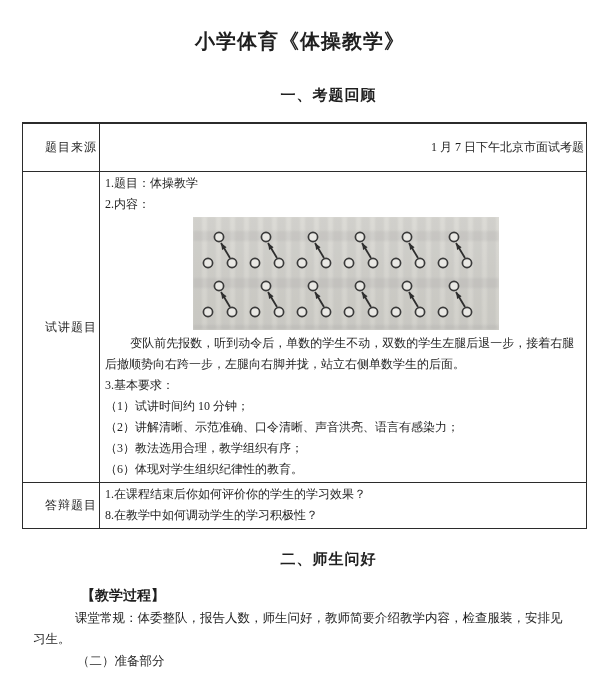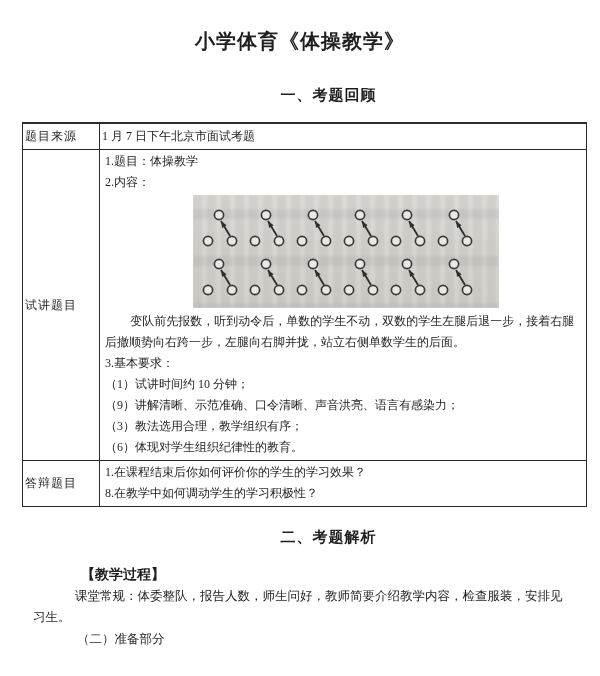--- a/index.html
+++ b/index.html
@@ -34,33 +34,33 @@
     width:565px;
     table-layout:fixed;
   }
   table.review-table,
   table.review-table td{
     border:1px solid var(--border);
   }
   table.review-table{border-width:2px 1px 1px 1px;}
   td.label-cell{
     width:72px;
-    text-align:left;
+    text-align:right;
     vertical-align:middle;
     font-size:12px;
     padding:2px 2px;
     letter-spacing:1px;
   }
   td.value-cell{
     font-size:12px;
     line-height:21px;
     padding:1px 8px 2px 5px;
     vertical-align:top;
   }
-  td.value-cell.centered{text-align:left;height:17px;line-height:17px;padding:4px 2px;}
+  td.value-cell.centered{text-align:right;height:17px;line-height:17px;padding:15px 2px;}
   .para-indent{margin:0;text-indent:2.1em;}
   .scan-img{
     position:relative;
     width:306px;height:113px;
     margin:2px 0 3px 88px;
     background:linear-gradient(180deg,#dcdbd6 0%,#d6d5d0 45%,#d2d1cb 100%);
     overflow:hidden;
   }
   .scan-img .bleed{
     position:absolute;inset:0;
@@ -70,21 +70,21 @@
     filter:blur(1.2px);
     opacity:.55;
   }
   .scan-img svg{position:absolute;inset:0;}
   .analysis{
     margin:0 30px 0 33px;
     font-size:12.5px;
     line-height:21px;
   }
   .proc-heading{
-    font-family:Liberation Sans, sans-serif;
+    font-family:Liberation Mono, monospace;
     font-weight:bold;font-size:14px;
     margin:17px 0 0 48px;
   }
   .a-item{margin:1px 0 0 44px;}
   .a-para{margin:1px 0 0 0;text-indent:42px;}
   .a-indent{margin:1px 0 0 42px;}
 </style>
 </head>
 <body>
 
@@ -166,36 +166,36 @@
                 <circle cx="261" cy="69" r="4.6" fill="#e9e8e4" stroke="#3a3a3a" stroke-width="1.7"></circle>
                 <circle cx="250" cy="95" r="4.6" fill="#e9e8e4" stroke="#3a3a3a" stroke-width="1.7"></circle>
                 <circle cx="274" cy="95" r="4.6" fill="#e9e8e4" stroke="#3a3a3a" stroke-width="1.7"></circle>
                 <line x1="272" y1="90" x2="263" y2="75" stroke="#2e2e2e" stroke-width="1.8"></line>
                 <polygon points="263,75 268.57370401713155,79.23601505301997 264.1147408034263,81.9113929812431" fill="#2e2e2e"></polygon>
               </svg>
         </div>
         <p class="para-indent">变队前先报数，听到动令后，单数的学生不动，双数的学生左腿后退一步，接着右腿后撤顺势向右跨一步，左腿向右脚并拢，站立右侧单数学生的后面。</p>
         <div>3.基本要求：</div>
         <div>（1）试讲时间约 10 分钟；</div>
-        <div>（9）讲解清晰、示范准确、口令清晰、声音洪亮、语言有感染力；</div>
+        <div>（2）讲解清晰、示范准确、口令清晰、声音洪亮、语言有感染力；</div>
         <div>（3）教法选用合理，教学组织有序；</div>
         <div>（6）体现对学生组织纪律性的教育。</div>
       </td>
     </tr>
     <tr>
       <td class="label-cell">答辩题目</td>
       <td class="value-cell">
         <div>1.在课程结束后你如何评价你的学生的学习效果？</div>
         <div>8.在教学中如何调动学生的学习积极性？</div>
       </td>
     </tr>
   </tbody>
     </table>
 
-  <h2 class="sec-heading sec2">二、考题解析</h2>
+  <h2 class="sec-heading sec2">二、师生问好</h2>
 
   <div class="analysis">
     <div class="proc-heading">【教学过程】</div>
     <p class="a-para">课堂常规：体委整队，报告人数，师生问好，教师简要介绍教学内容，检查服装，安排见习生。</p>
     <div class="a-item">（二）准备部分</div>
 
   </div>
 
 </div>
 

